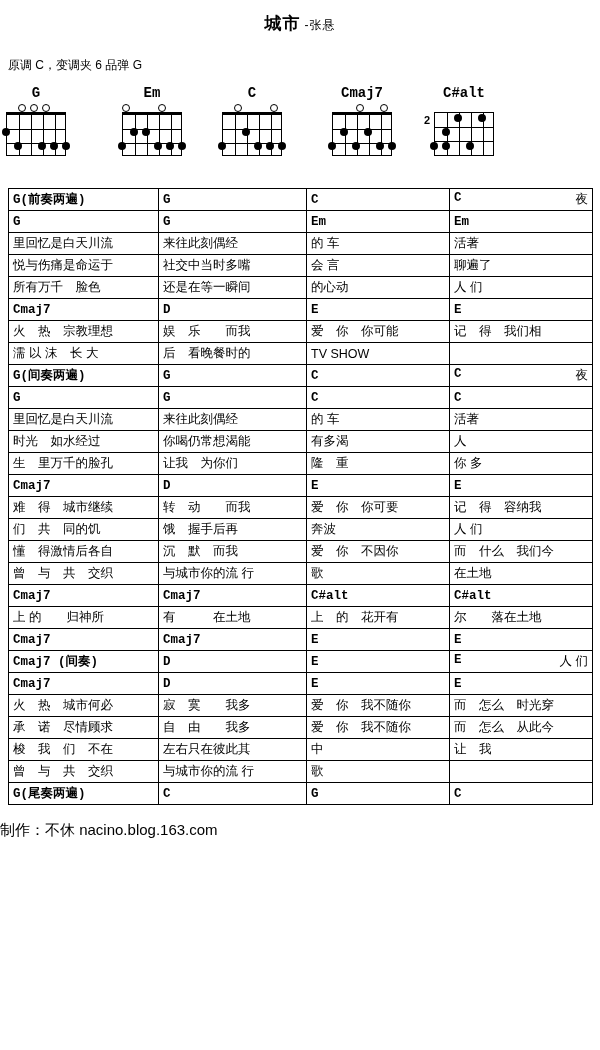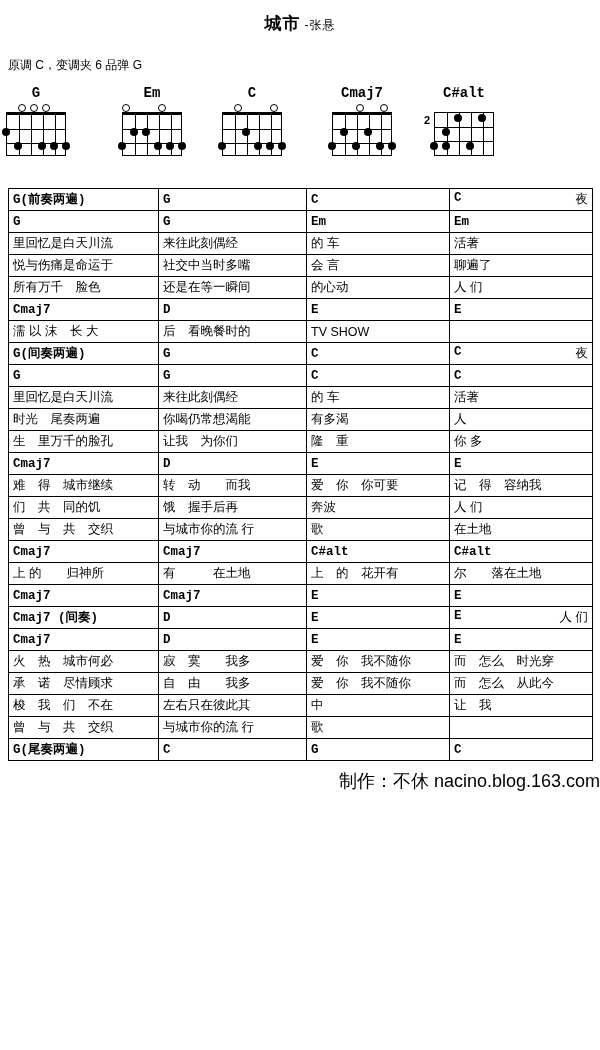--- a/index.html
+++ b/index.html
@@ -107,21 +107,21 @@
   }
   .fretnum {
     position: absolute;
     font-size: 11px;
     font-family: "Liberation Sans", sans-serif;
     font-weight: bold;
   }
   
   table.lyrics {
     border-collapse: collapse;
-    margin: 14px 0 8px 8px;
+    margin: 14px 0 16px 8px;
     width: 584px;
     table-layout: fixed;
   }
   table.lyrics td {
     border: 1px solid #000;
     height: 21px;
     padding: 0 4px;
     font-size: 12.5px;
     vertical-align: middle;
     overflow: hidden;
@@ -134,22 +134,22 @@
   }
   .spread {
     display: flex;
     justify-content: space-between;
     width: 100%;
   }
   .spread span { display: inline-block; }
   .rightal { text-align: left; }
   
   .footer {
-    text-align: right;
-    font-size: 18px;
+    text-align: left;
+    font-size: 15px;
     margin-top: 7px;
   }
 </style>
 </head>
 <body>
 
 <div class="page">
 
   <div class="title-row">
     <span>城市</span><span class="artist">-张悬</span>
@@ -312,20 +312,26 @@
           <td class="">的心动</td>
           <td class="rightal">人 们</td>
         </tr>
         <tr>
           <td class="chordcell">Cmaj7</td>
           <td class="chordcell">D</td>
           <td class="chordcell">E</td>
           <td class="chordcell">E</td>
         </tr>
         <tr>
+          <td class="">火　热　宗教理想</td>
+          <td class="">娱　乐　　而我</td>
+          <td class="">爱　你　你可能</td>
+          <td class="">记　得　我们相</td>
+        </tr>
+        <tr>
           <td class="">濡 以 沫　长 大</td>
           <td class="">后　看晚餐时的</td>
           <td class="">TV SHOW</td>
           <td class=""></td>
         </tr>
         <tr>
           <td class="chordcell">G(间奏两遍)</td>
           <td class="chordcell">G</td>
           <td class="chordcell">C</td>
           <td class="chordcell">
@@ -341,21 +347,21 @@
           <td class="chordcell">C</td>
           <td class="chordcell">C</td>
         </tr>
         <tr>
           <td class="">里回忆是白天川流</td>
           <td class="">来往此刻偶经</td>
           <td class="">的 车</td>
           <td class="rightal">活著</td>
         </tr>
         <tr>
-          <td class="">时光　尾奏两遍</td>
+          <td class="">时光　如水经过</td>
           <td class="">你喝仍常想渴能</td>
           <td class="">有多渴</td>
           <td class="rightal">人</td>
         </tr>
         <tr>
           <td class="">生　里万千的脸孔</td>
           <td class="">让我　为你们</td>
           <td class="">隆　重</td>
           <td class="rightal">你 多</td>
         </tr>
@@ -369,20 +375,26 @@
           <td class="">难　得　城市继续</td>
           <td class="">转　动　　而我</td>
           <td class="">爱　你　你可要</td>
           <td class="">记　得　容纳我</td>
         </tr>
         <tr>
           <td class="">们　共　同的饥</td>
           <td class="">饿　握手后再</td>
           <td class="">奔波</td>
           <td class="rightal">人 们</td>
+        </tr>
+        <tr>
+          <td class="">懂　得激情后各自</td>
+          <td class="">沉　默　而我</td>
+          <td class="">爱　你　不因你</td>
+          <td class="">而　什么　我们今</td>
         </tr>
         <tr>
           <td class="">曾　与　共　交织</td>
           <td class="">与城市你的流 行</td>
           <td class="">歌</td>
           <td class="rightal">在土地</td>
         </tr>
         <tr>
           <td class="chordcell">Cmaj7</td>
           <td class="chordcell">Cmaj7</td>

